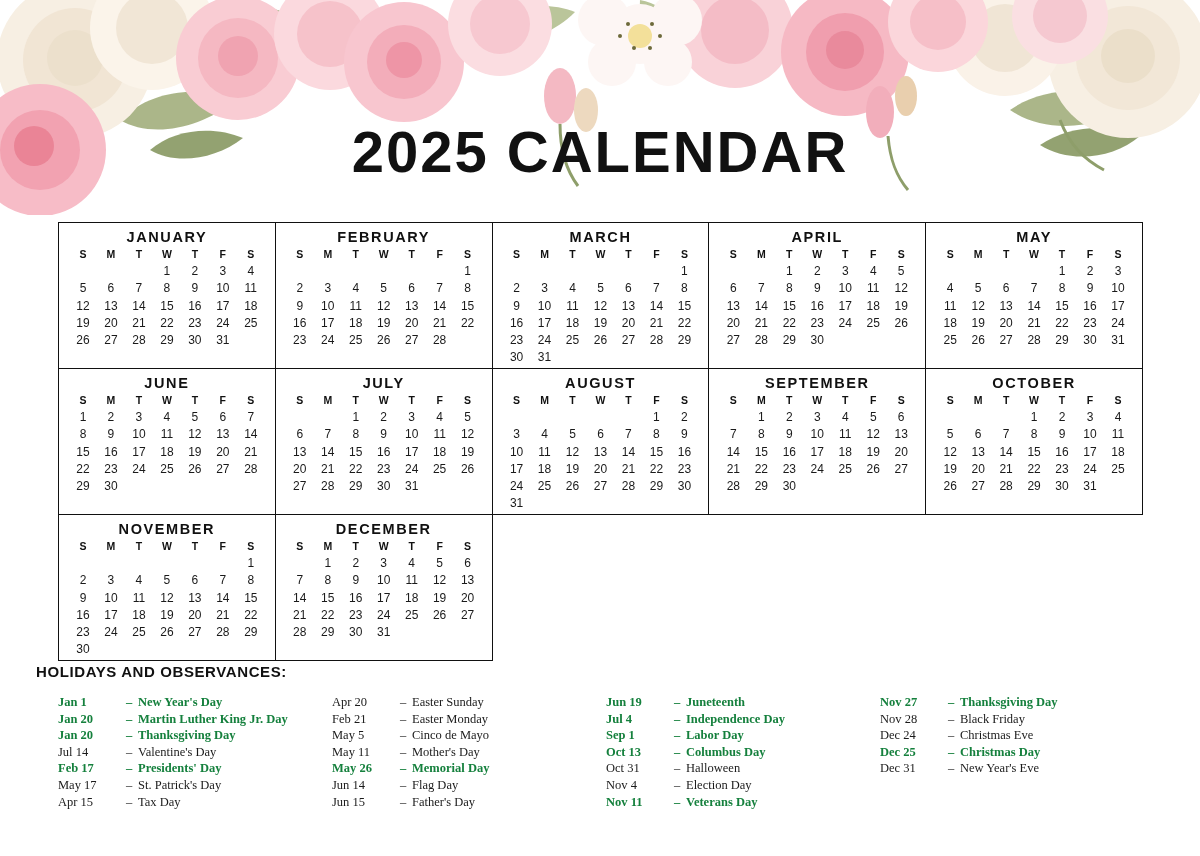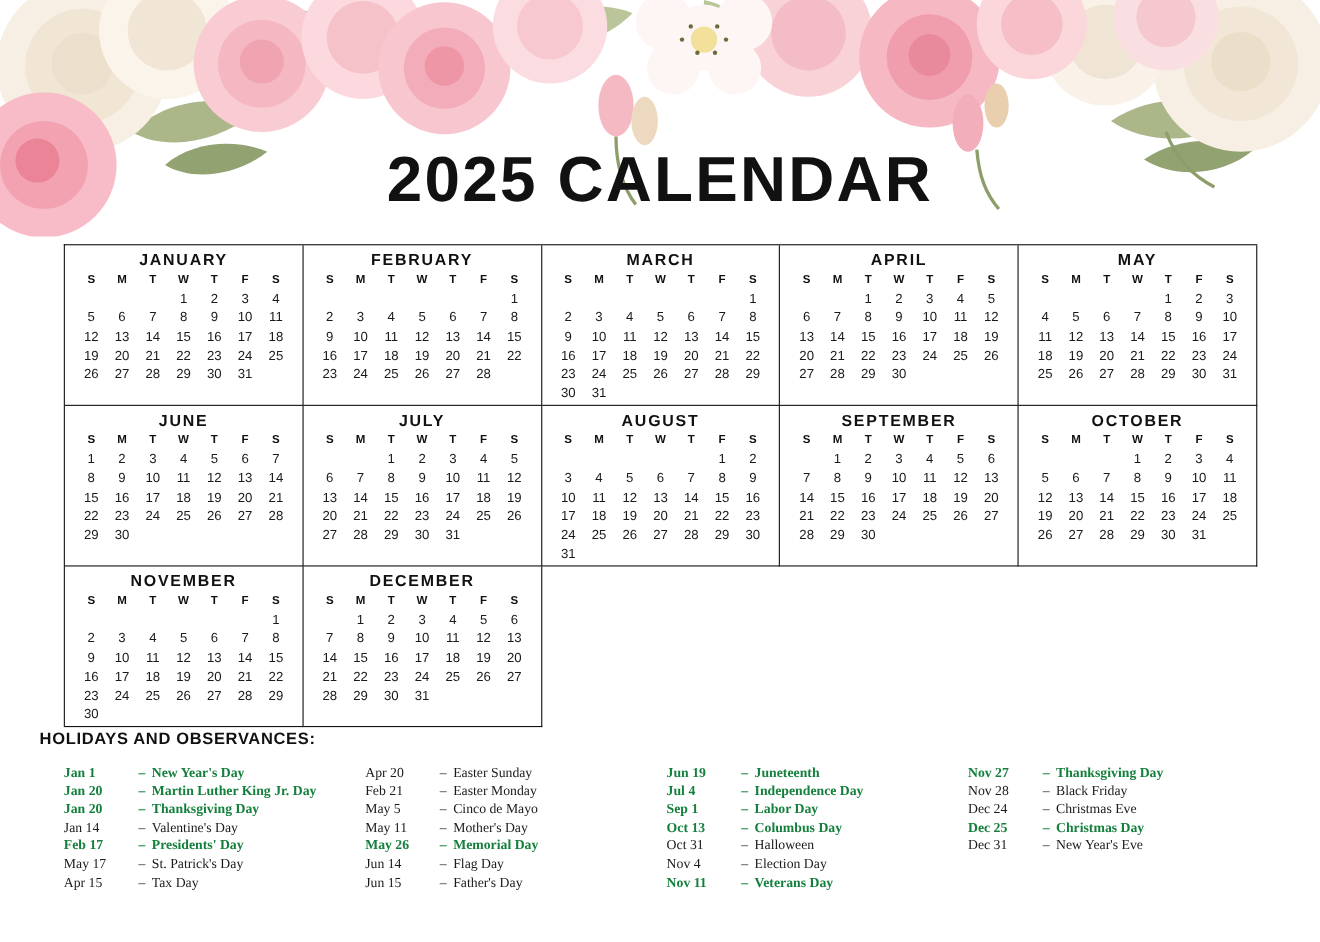--- a/index.html
+++ b/index.html
@@ -33,21 +33,21 @@
     width: 1200px;
     text-align: center;
     z-index: 5;
   }
   .cal-title {
     font-size: 58px;
     font-weight: bold;
     letter-spacing: 2px;
     color: #111111;
     line-height: 1.05;
-    margin: 16px;
+    margin: 4px;
   }
   .cal-url {
     font-size: 21px;
     color: #222222;
     margin-top: 8px;
     font-family: "Liberation Serif", serif;
   }
 
   
   .months {
@@ -1026,21 +1026,21 @@
         <span class="hdate">Jan 20</span>
         <span class="hdash">–</span>
         <span class="hname">Martin Luther King Jr. Day</span>
       </div>
       <div class="hrow red">
         <span class="hdate">Jan 20</span>
         <span class="hdash">–</span>
         <span class="hname">Thanksgiving Day</span>
       </div>
       <div class="hrow">
-        <span class="hdate">Jan 14</span>
+        <span class="hdate">Jul 14</span>
         <span class="hdash">–</span>
         <span class="hname">Valentine's Day</span>
       </div>
       <div class="hrow red">
         <span class="hdate">Feb 17</span>
         <span class="hdash">–</span>
         <span class="hname">Presidents' Day</span>
       </div>
       <div class="hrow">
         <span class="hdate">May 17</span>

